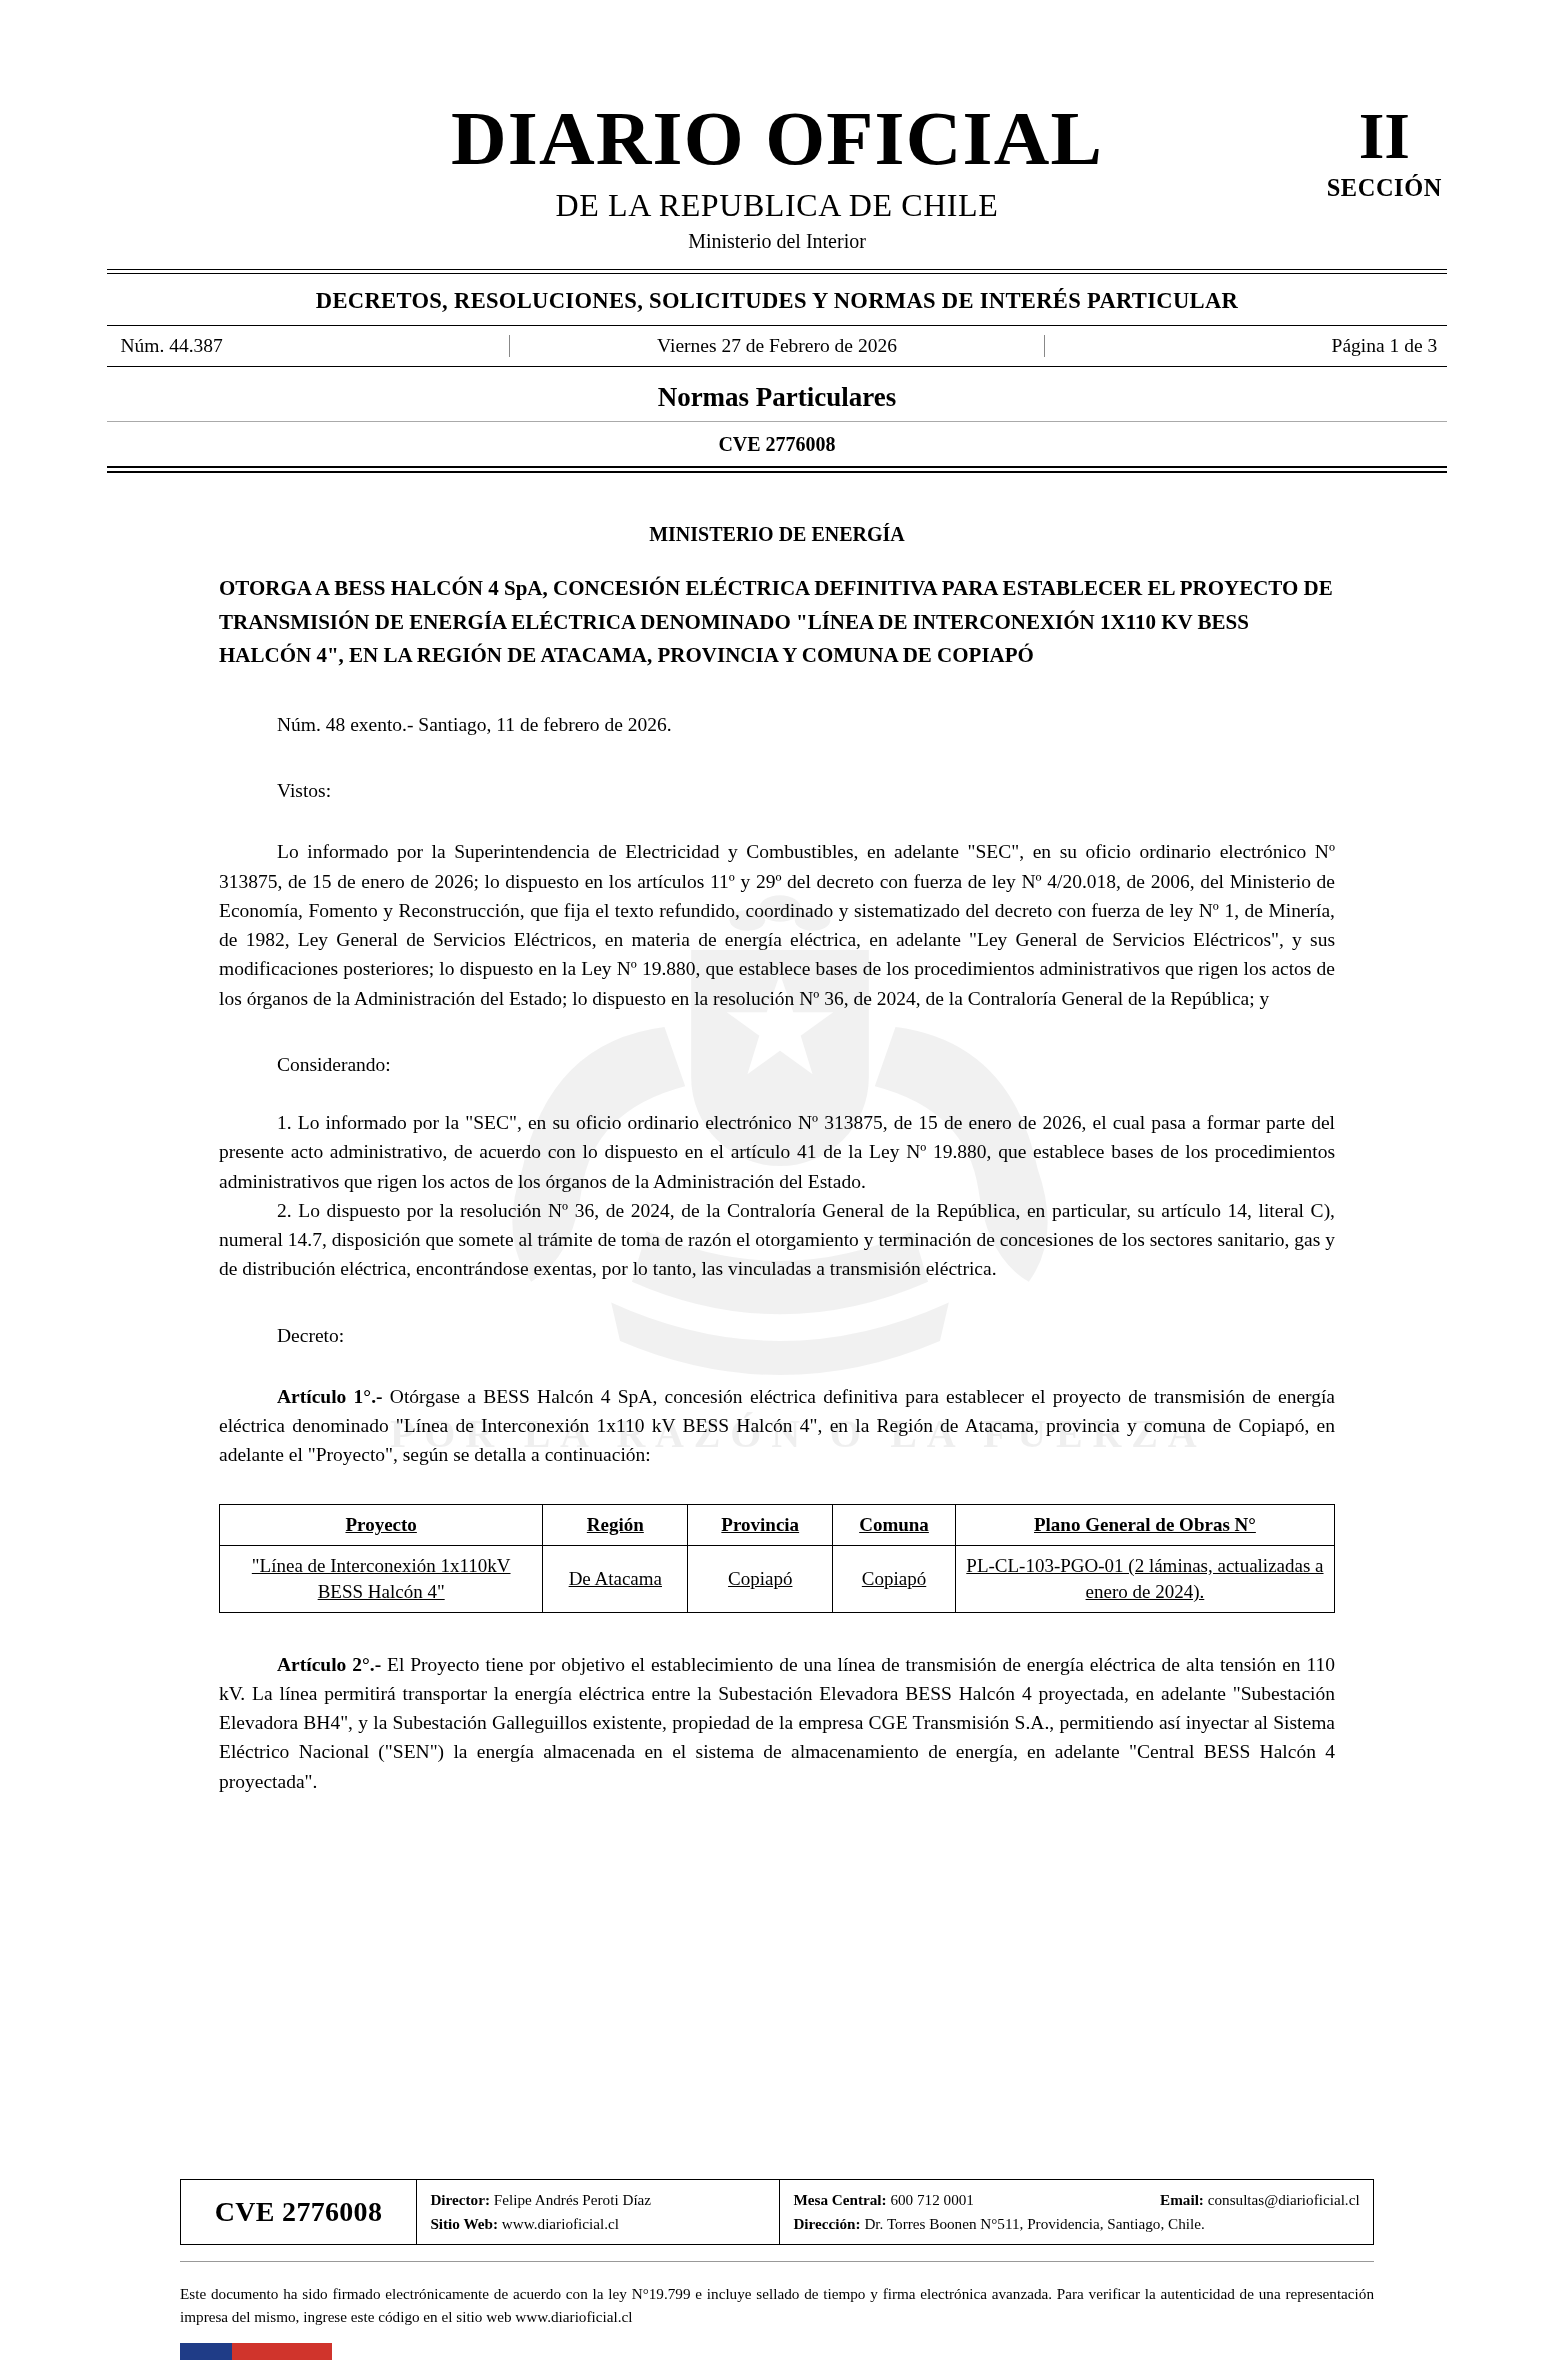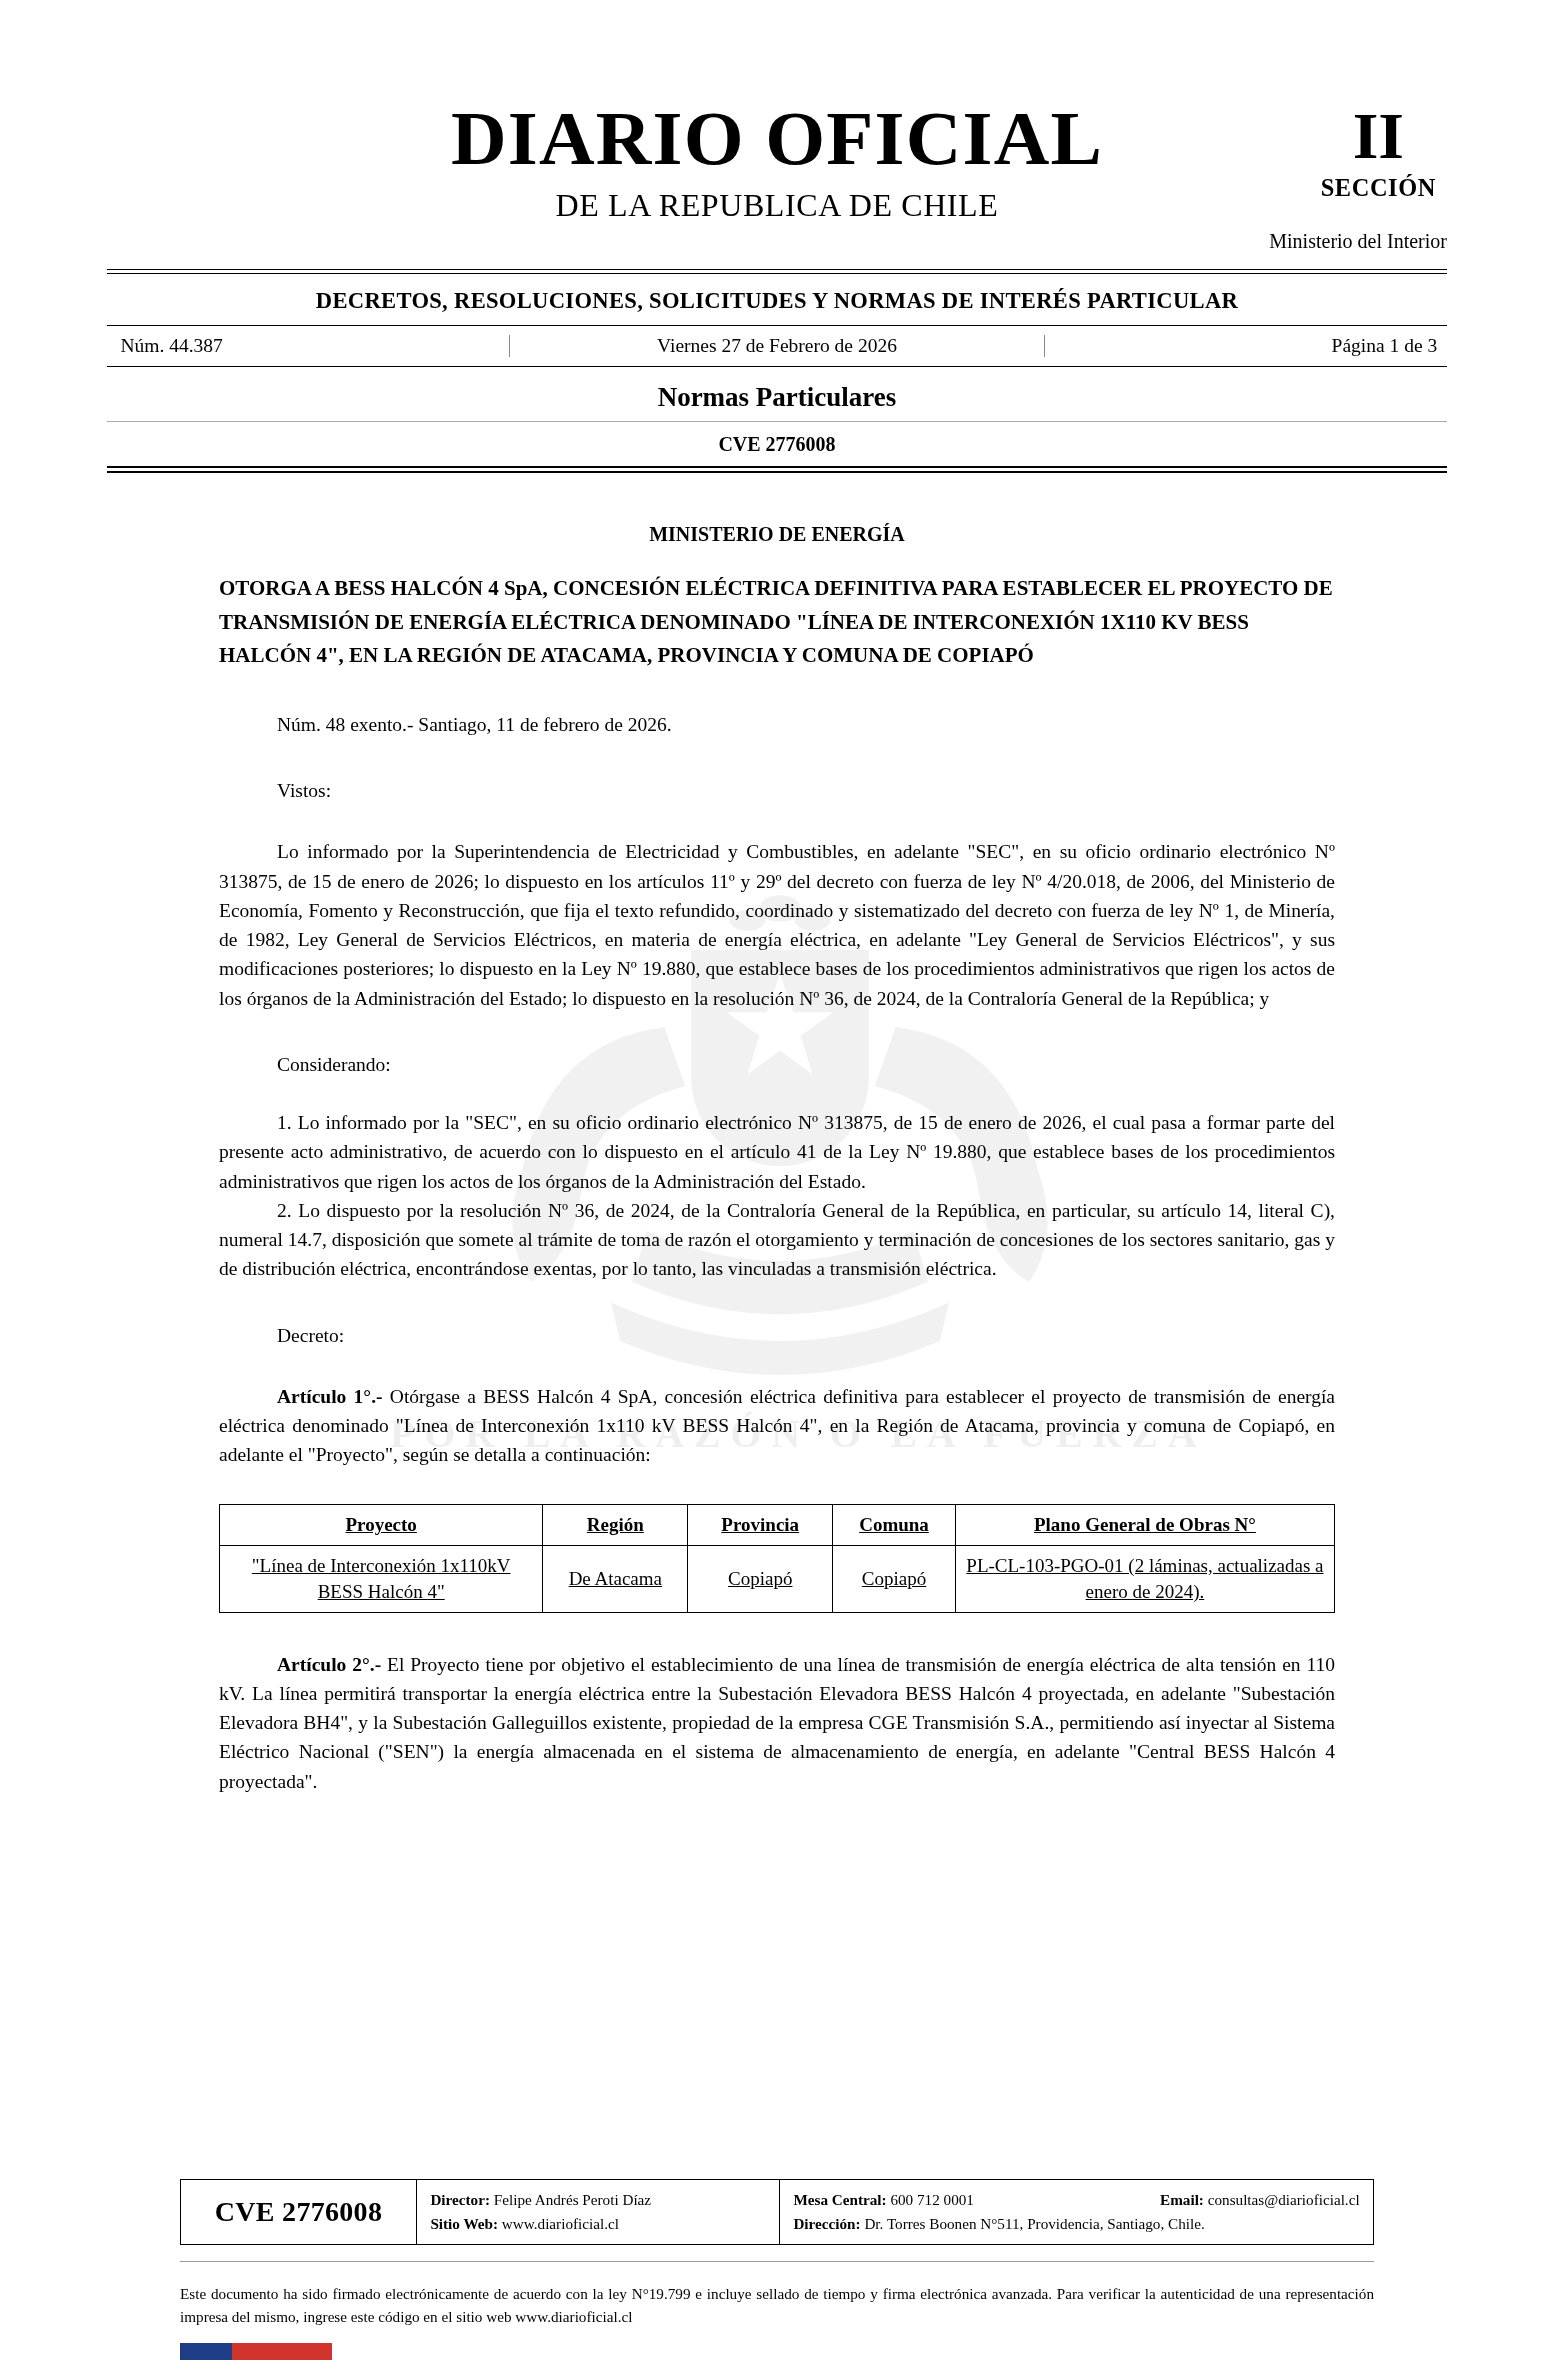--- a/index.html
+++ b/index.html
@@ -22,22 +22,22 @@
   .watermark svg { width: 622px; height: 573px; }
   .watermark-motto {
     font-size: 40px; font-weight: bold; letter-spacing: 9.8px;
     color: #444; margin-top: -18.3px; white-space: nowrap;
   }
 
   
   .masthead { margin: 8px 107px; padding-top: 90px; position: relative; z-index: 1; }
   .masthead-title { text-align: center; font-size: 77px; font-weight: bold; letter-spacing: 1.2px; line-height: 1.05; margin: 0; }
   .masthead-sub { text-align: center; font-size: 32px; margin-top: 8.5px; letter-spacing: 0.6px; }
-  .masthead-ministry { text-align: right; font-size: 20px; margin-top: 6.1px; }
-  .section-box { position: absolute; right: 11px; top: 98px; text-align: center; }
+  .masthead-ministry { text-align: center; font-size: 20px; margin-top: 6.1px; }
+  .section-box { position: absolute; right: 5px; top: 98px; text-align: center; }
   .section-number { font-size: 66px; font-weight: bold; line-height: 0.9; }
   .section-label { font-size: 24.4px; font-weight: bold; margin-top: 8.5px; letter-spacing: 0.6px; }
 
   .rule-double { border-top: 1.8px solid #000; border-bottom: 0.6px solid #000; height: 4.9px; margin-top: 16px; }
   .banner { text-align: center; font-weight: bold; font-size: 22.6px; padding: 13.4px 0 11px; letter-spacing: 0.3px; }
   .rule { border-top: 0.6px solid #000; height: 0; }
   .rule-light { border-top: 0.6px solid #aaa; height: 0; }
   .meta-row { display: grid; grid-template-columns: 30% 40% 30%; align-items: center; padding: 9.1px 0; font-size: 19.5px; }
   .meta-left { padding-left: 13.4px; text-align: left; }
   .meta-center { text-align: center; border-left: 0.6px solid #888; border-right: 0.6px solid #888; }

